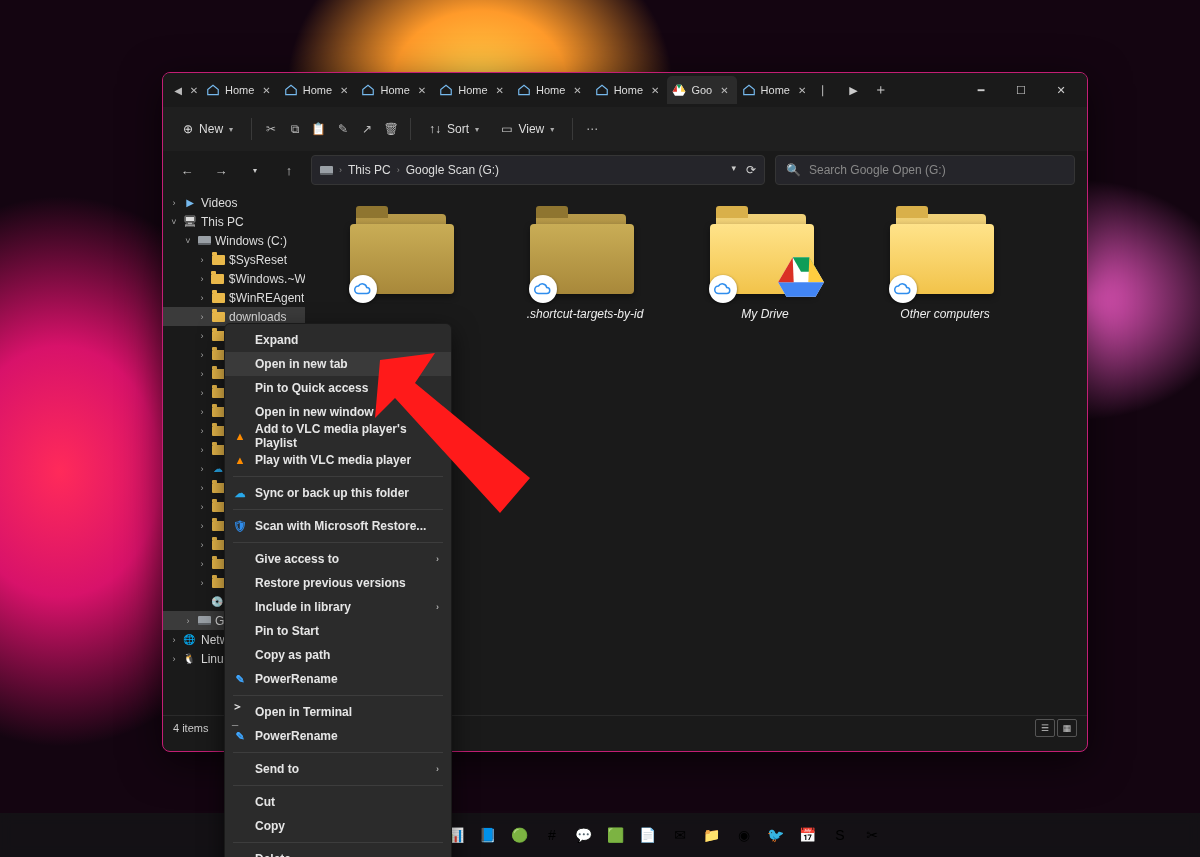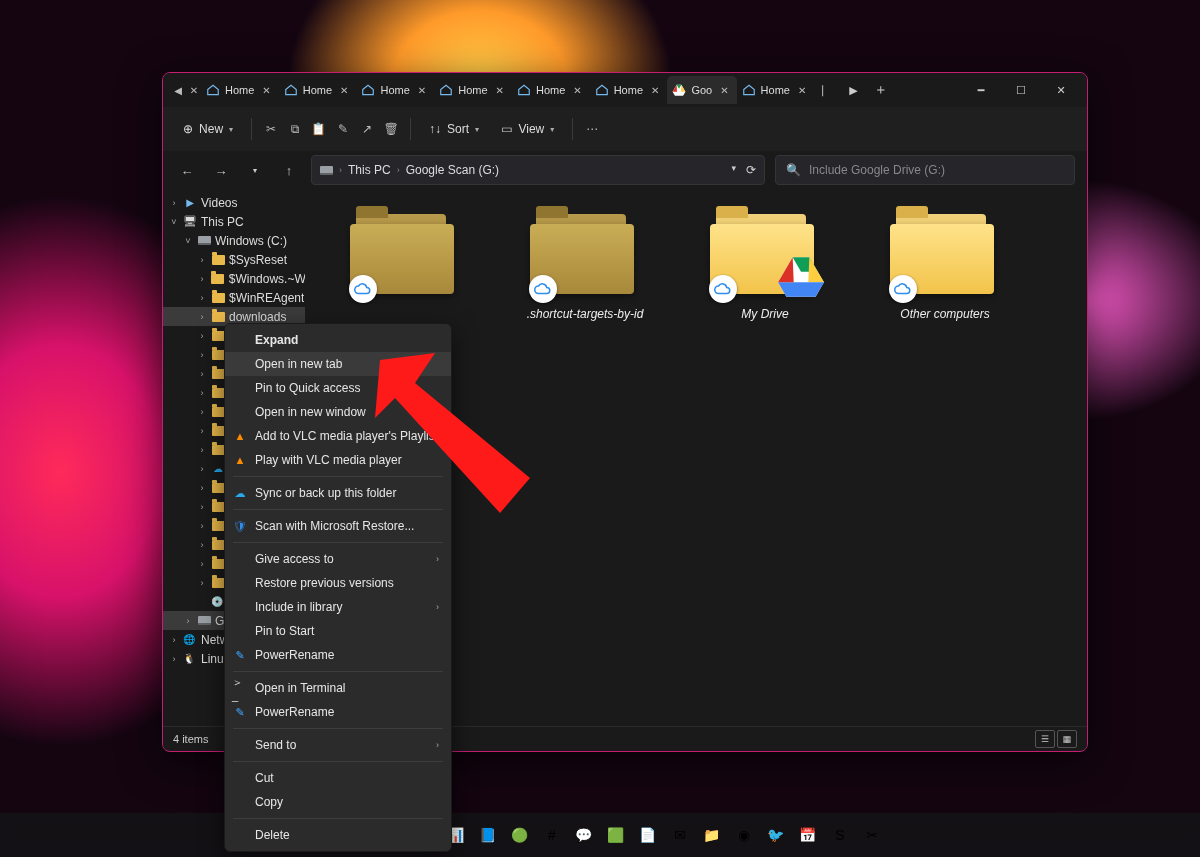--- a/index.html
+++ b/index.html
@@ -91,33 +91,33 @@
   .big-folder.dim .back { background:linear-gradient(#b79a4a,#8f7530); }
   .big-folder.dim .tab  { background:#8f7530; }
   .big-folder.dim .front{ background:linear-gradient(#c9ad56,#a8883a); }
   .cloud-badge { position:absolute; left:4px; bottom:-4px; width:28px; height:28px;
                  border-radius:50%; background:#fff; display:flex; align-items:center;
                  justify-content:center; box-shadow:0 1px 3px rgba(0,0,0,.5); }
   .cloud-badge svg { width:18px; height:12px; }
   .gdrive-tri { position:absolute; right:-4px; bottom:-2px; width:56px; height:50px; }
   
   
-  .status { position:absolute; left:0; bottom:1px; right:0; height:24px; background:#1a1a1a;
+  .status { position:absolute; left:0; bottom:12px; right:0; height:24px; background:#1a1a1a;
             color:#ccc; font-size:11px; display:flex; align-items:center; padding:0 10px;
             justify-content:space-between; border-top:1px solid #2a2a2a; }
   .viewbtns { display:flex; gap:2px; }
   .viewbtn { width:20px; height:18px; border:1px solid #555; border-radius:2px;
              display:flex; align-items:center; justify-content:center; cursor:pointer; font-size:9px; color:#ccc;}
   
   
   .ctx { position:absolute; left:224px; top:323px; width:228px; background:#2b2b2b;
          border:1px solid #1a1a1a; border-radius:6px; padding:4px 0; font-size:12px;
          color:#e6e6e6; box-shadow:0 8px 24px rgba(0,0,0,.6); z-index:50; }
   .ctx-item { display:flex; align-items:center; height:24px; padding:0 12px 0 30px;
-              position:relative; cursor:pointer; }
+              position:relative; cursor:pointer;font-weight:bold; }
   .ctx-item:hover, .ctx-item.hl { background:#3a3a3a; }
   .ctx-item.bold { font-weight:600; }
   .ctx-item .sub { margin-left:auto; font-size:9px; color:#aaa; }
   .ctx-item .ci { position:absolute; left:7px; width:16px; height:16px; display:flex;
                   align-items:center; justify-content:center; font-size:11px; }
   .ctx-sep { height:1px; background:#3d3d3d; margin:4px 8px; }
   
   
   .arrow-annot { position:absolute; left:360px; top:338px; z-index:60; pointer-events:none; }
   
@@ -266,21 +266,21 @@
       <span class="crumb">This PC</span>
       <span class="sep">›</span>
       <span class="crumb">Google Scan (G:)</span>
       <div class="addr-right">
         <span style="font-size:9px;">▾</span>
         <span>⟳</span>
       </div>
     </div>
     <div class="searchbox">
       <span>🔍</span>
-      <span>Include Google Drive (G:)</span>
+      <span>Search Google Open (G:)</span>
     </div>
   </div>
 
   <div class="main">
     <div class="tree" id="tree-host">
         <div class="node" style="padding-left: 6px;">
           <span class="tw">›</span>
           <span class="fi">
             <span style="font-size:10px;color:#76b9ed;">▶</span>
           </span>
@@ -573,20 +573,23 @@
     </div>
     <div class="ctx-item">
       <span>Restore previous versions</span>
     </div>
     <div class="ctx-item">
       <span>Include in library</span>
       <span class="sub">›</span>
     </div>
     <div class="ctx-item">
       <span>Pin to Start</span>
+    </div>
+    <div class="ctx-item">
+      <span>Copy as path</span>
     </div>
     <div class="ctx-item">
       <span class="ci" style="color:#3ea6ff;">✎</span>
       <span>PowerRename</span>
     </div>
     <div class="ctx-sep"></div>
     <div class="ctx-item">
       <span class="ci">＞_</span>
       <span>Open in Terminal</span>
     </div>

